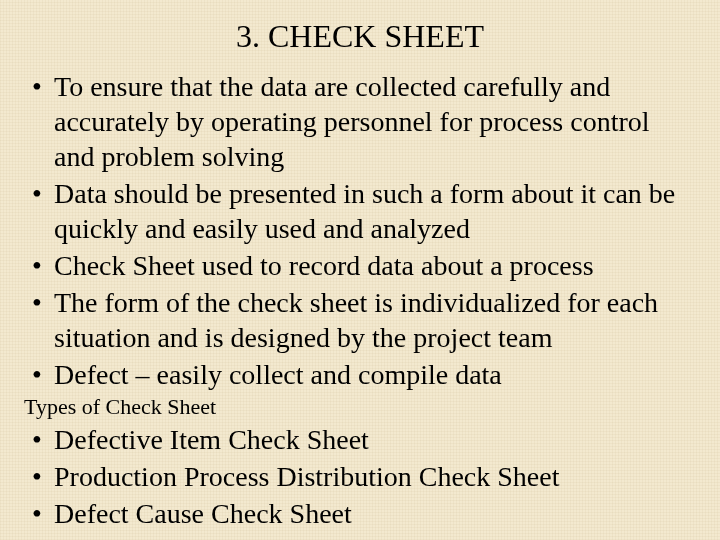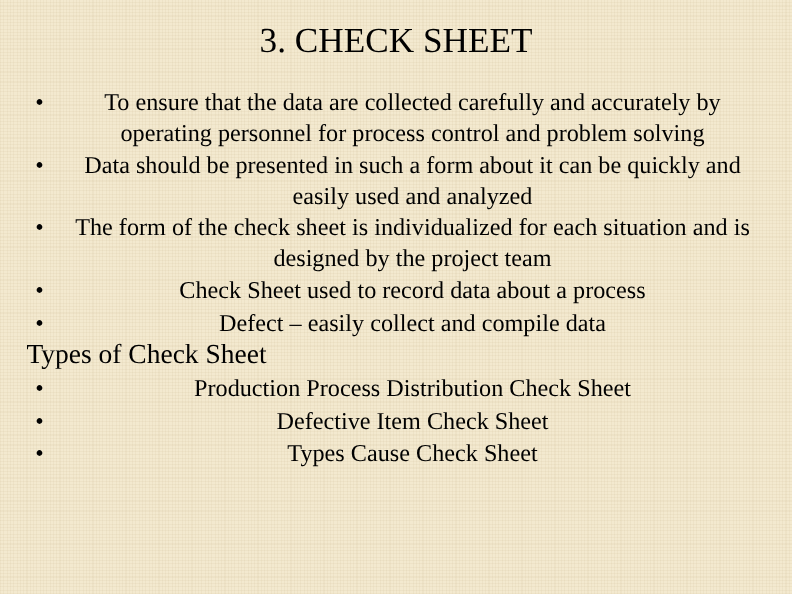--- a/index.html
+++ b/index.html
@@ -10,58 +10,57 @@
       repeating-linear-gradient(0deg,rgba(200,180,140,.12) 0 1px,transparent 1px 3px),
       repeating-linear-gradient(90deg,rgba(200,180,140,.12) 0 1px,transparent 1px 3px);
     font-family:"Times New Roman",Times,serif;
     color:#000;
     box-sizing:border-box;
     padding:18px 24px 0 24px;
   }
   .title{
     text-align:center;
     font-size:32px;
-    margin:0 0 24px 0;
+    margin:0 0 14px 0;
     font-weight:400;
   }
   ul.main{
     list-style:none;
     margin:0;padding:0;
-    font-size:22px;
+    font-size:28px;
     line-height:1.25;
-    text-align:center;
   }
   ul.main>li{
     position:relative;
     padding-left:30px;
     margin:0 0 2px 0;
   }
   ul.main>li::before{
     content:"\2022";
     position:absolute;
     left:8px;
     top:0;
   }
   .subhead{
-    font-size:25px;
+    font-size:22px;
     margin:2px 0 2px 0;
   }
 </style>
 </head>
 <body>
 
 <h1 class="title">3. CHECK SHEET</h1>
 
 <ul class="main">
   <li>To ensure that the data are collected carefully and accurately by operating personnel for process control and problem solving</li>
   <li>Data should be presented in such a form about it can be quickly and easily used and analyzed</li>
+  <li>Check Sheet used to record data about a process</li>
   <li>The form of the check sheet is individualized for each situation and is designed by the project team</li>
-  <li>Check Sheet used to record data about a process</li>
   <li>Defect – easily collect and compile data</li>
 </ul>
 
 <div class="subhead">Types of Check Sheet</div>
 
 <ul class="main">
+  <li>Defective Item Check Sheet</li>
   <li>Production Process Distribution Check Sheet</li>
-  <li>Defective Item Check Sheet</li>
-  <li>Types Cause Check Sheet</li>
+  <li>Defect Cause Check Sheet</li>
 </ul>
 
 </body></html>

